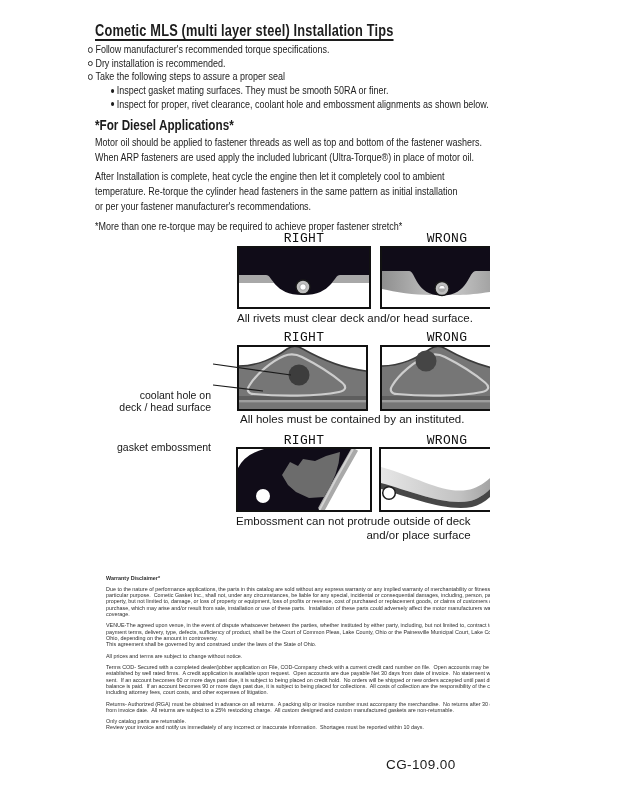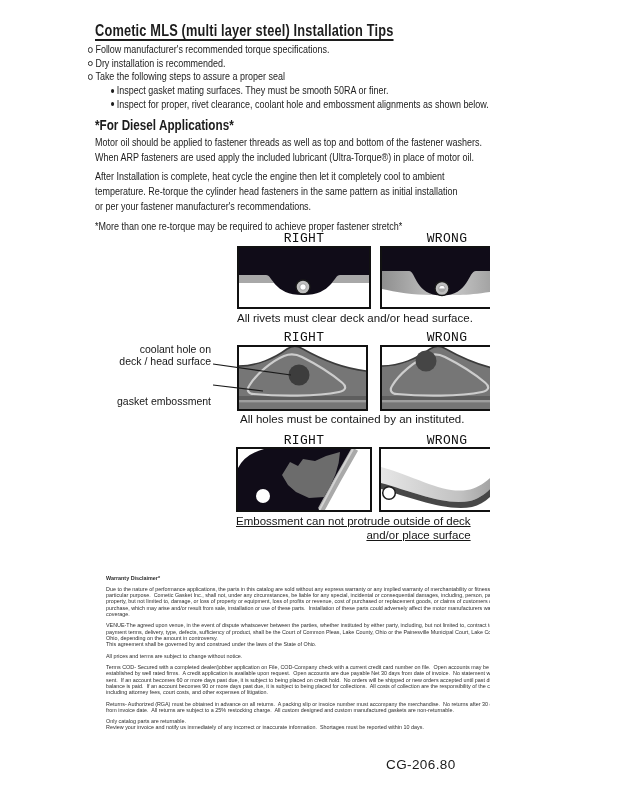--- a/index.html
+++ b/index.html
@@ -19,21 +19,21 @@
   .tip-row{display:flex;align-items:flex-start;}
   .o-bullet{flex:0 0 auto;width:3.5px;height:3.5px;border:1px solid #1c1c1c;border-radius:50%;margin:4px 4px 0 0;}
   .f-bullet{flex:0 0 auto;width:4px;height:4px;background:#1c1c1c;border-radius:50%;margin:4.5px 3.5px 0 0;}
   .diesel-h{left:95px;top:116px;font-size:15px;font-weight:700;}
   .para{font-size:11.5px;line-height:15px;}
   .p1{left:95px;top:135px;}
   .p2{left:95px;top:169px;}
   .note{left:95px;top:220px;font-size:11.5px;}
   .fig-label{width:134px;text-align:center;font-size:13px;letter-spacing:.3px;color:#111;font-family:Liberation Mono, monospace;}
   .cap{font-size:11.5px;line-height:13.5px;color:#161616;text-align:right;}
-  .ann{text-align:right;font-size:10.5px;line-height:11.5px;color:#161616;}
+  .ann{text-align:right;font-size:10.5px;line-height:11.5px;color:#161616;margin-top:46px;}
   .fig-box{display:block;}
   .warranty{left:106px;top:575px;width:406px;font-size:5.4px;line-height:6.15px;color:#2e2e2e;}
   .warranty .w-h{font-weight:700;margin-bottom:5px;}
   .warranty p{margin:0 0 5.5px 0;white-space:pre-wrap;}
   .warranty p.tight{margin:0;}
   .footer-code{left:386px;top:757px;font-size:13.5px;letter-spacing:.4px;color:#1a1a1a;}
   svg{display:block;}
 </style>
 </head>
 <body>
@@ -171,21 +171,21 @@
             <stop offset="1" stop-color="#8e8e8e"></stop>
         </linearGradient>
       </defs>
       <rect x="0" y="0" width="136" height="65" fill="#ffffff"></rect>
       <path d="M2,20 C38,30 64,47 88,43 C107,40 121,22 132,3 L133,11 C123,29 109,50 91,54 C65,59 32,44 2,36 Z" fill="url(#g3w)"></path>
       <path d="M2,36 C32,44 65,59 91,54 C109,50 123,29 133,11 L133,19 C124,36 111,56 93,60 C67,65 30,50 2,42 Z" fill="#474747"></path>
       <circle cx="10" cy="46" r="6.3" fill="#ffffff" stroke="#1d1d1d" stroke-width="1.5"></circle>
       <rect x="1" y="1" width="134" height="63" fill="none" stroke="#111111" stroke-width="2"></rect>
     </svg>
   </div>
-  <div class="abs cap" style="left:236px;top:515px;text-decoration:underline;">
+  <div class="abs cap" style="left:236px;top:515px;">
     <div>Embossment can not protrude outside of deck</div>
     <div>and/or place surface</div>
   </div>
 
   <svg class="abs" style="left:0;top:0;pointer-events:none;" width="618" height="800" viewBox="0 0 618 800">
     <line x1="213" y1="364" x2="291" y2="375" stroke="#1a1a1a" stroke-width="1.2"></line>
     <line x1="213" y1="385" x2="263" y2="391" stroke="#1a1a1a" stroke-width="1.2"></line>
   </svg>
 
   <div class="abs warranty">
@@ -193,15 +193,15 @@
     <p>Due to the nature of performance applications, the parts in this catalog are sold without any express warranty or any implied warranty of merchantability or fitness for a particular purpose.  Cometic Gasket Inc., shall not, under any circumstances, be liable for any special, incidental or consequential damages, including, person, party or property, but not limited to, damage, or loss of property or equipment, loss of profits or revenue, cost of purchased or replacement goods, or claims of customers of the purchase, which may arise and/or result from sale, installation or use of these parts.  Installation of these parts could adversely affect the motor manufacturers warranty coverage.</p>
     <p class="tight">VENUE-The agreed upon venue, in the event of dispute whatsoever between the parties, whether instituted by either party, including, but not limited to, contract terms, payment terms, delivery, type, defects, sufficiency of product, shall be the Court of Common Pleas, Lake County, Ohio or the Painesville Municipal Court, Lake County, Ohio, depending on the amount in controversy.</p>
     <p>This agreement shall be governed by and construed under the laws of the State of Ohio.</p>
     <p>All prices and terms are subject to change without notice.</p>
     <p>Terms COD- Secured with a completed dealer/jobber application on File, COD-Company check with a current credit card number on file.  Open accounts may be established by well rated firms.  A credit application is available upon request.  Open accounts are due payable Net 30 days from date of invoice.  No statement will be sent.  If an account becomes 60 or more days past due, it is subject to being placed on credit hold.  No orders will be shipped or new orders accepted until past due balance is paid.  If an account becomes 90 or more days past due, it is subject to being placed for collections.  All costs of collection are the responsibility of the customer, including attorney fees, court costs, and other expenses of litigation.</p>
     <p>Returns- Authorized (RGA) must be obtained in advance on all returns.  A packing slip or invoice number must accompany the merchandise.  No returns after 30 days from invoice date.  All returns are subject to a 25% restocking charge.  All custom designed and custom manufactured gaskets are non-returnable.</p>
     <p class="tight">Only catalog parts are returnable.</p>
     <p>Review your invoice and notify us immediately of any incorrect or inaccurate information.  Shortages must be reported within 10 days.</p>
   </div>
 
-  <div class="abs footer-code">CG-206.80</div>
+  <div class="abs footer-code">CG-109.00</div>
 
 </div>
 
 </body></html>

